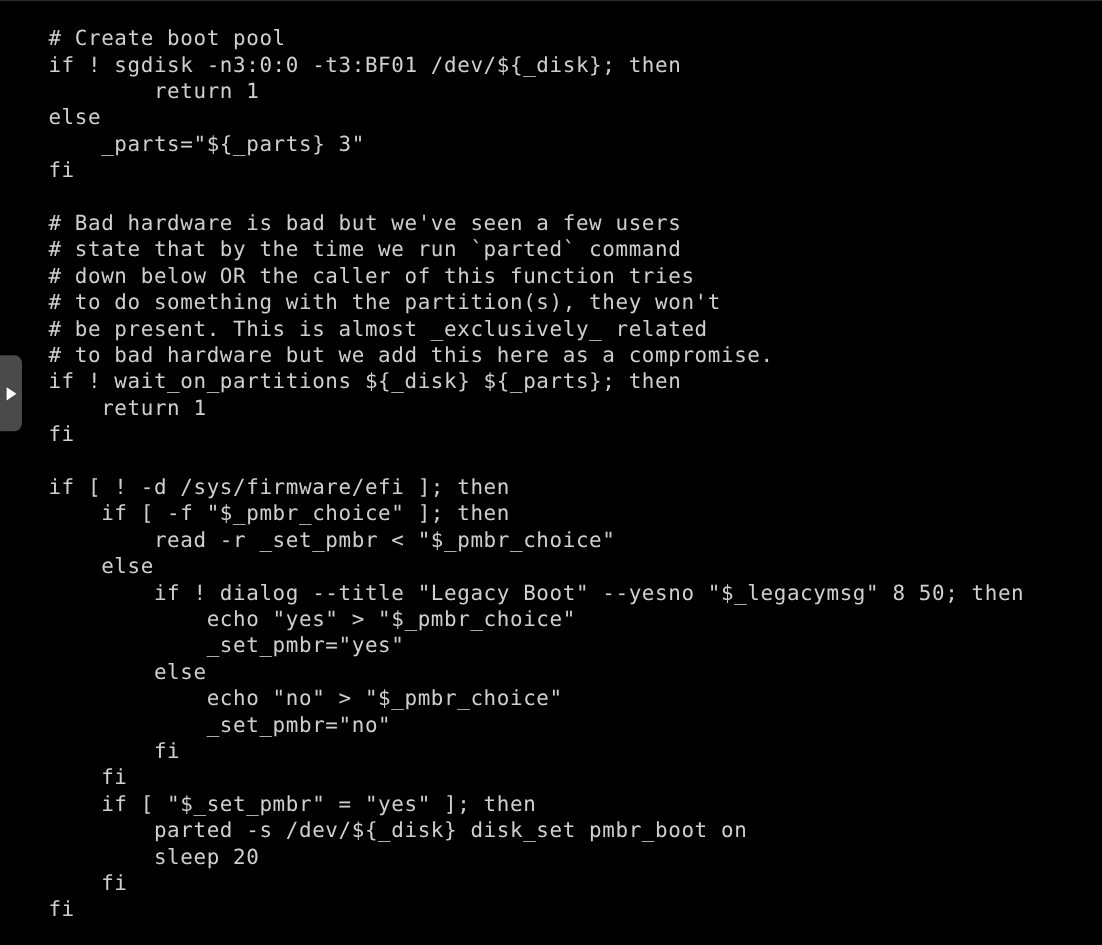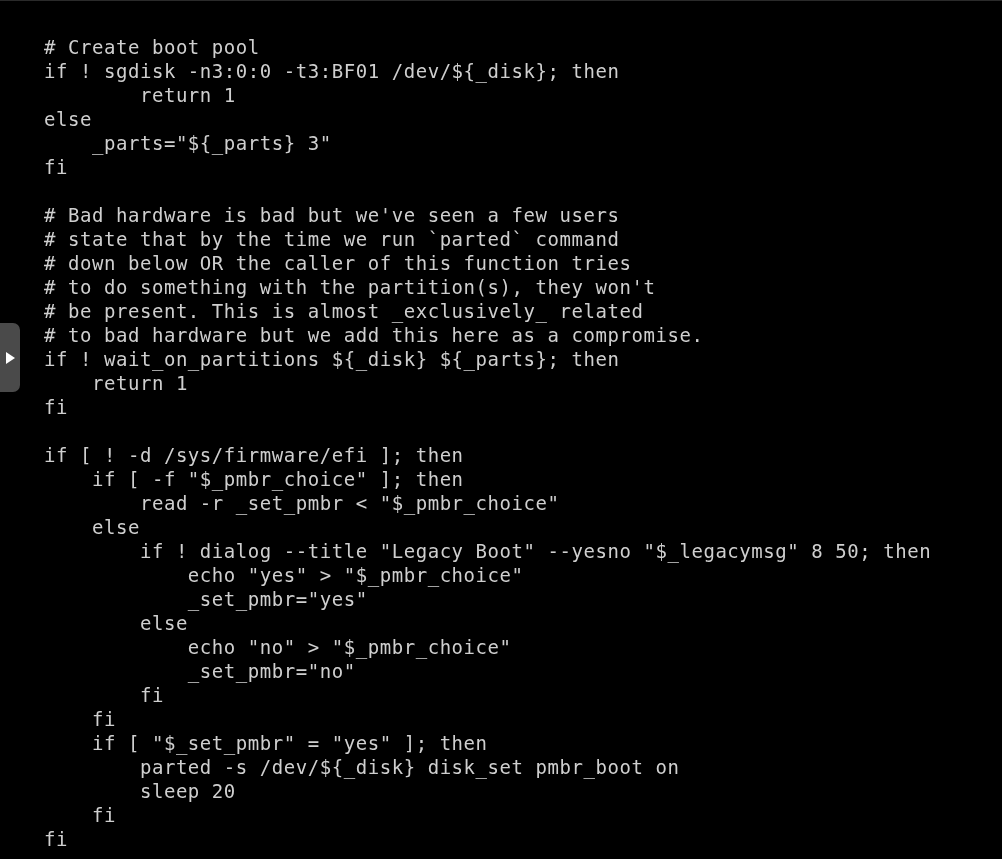--- a/index.html
+++ b/index.html
@@ -47,21 +47,21 @@
     border-top: 6px solid transparent;
     border-bottom: 6px solid transparent;
     border-left: 9px solid #ffffff;
     display: block;
   }
 
   
   #code {
     position: absolute;
     left: 0;
-    top: 12px;
+    top: 0;
     width: 1002px;
     padding: 22px 0 0 0;
     margin: 0;
     box-sizing: border-box;
   }
 
   .code-line {
     display: block;
     height: 24px;
     line-height: 24px;

